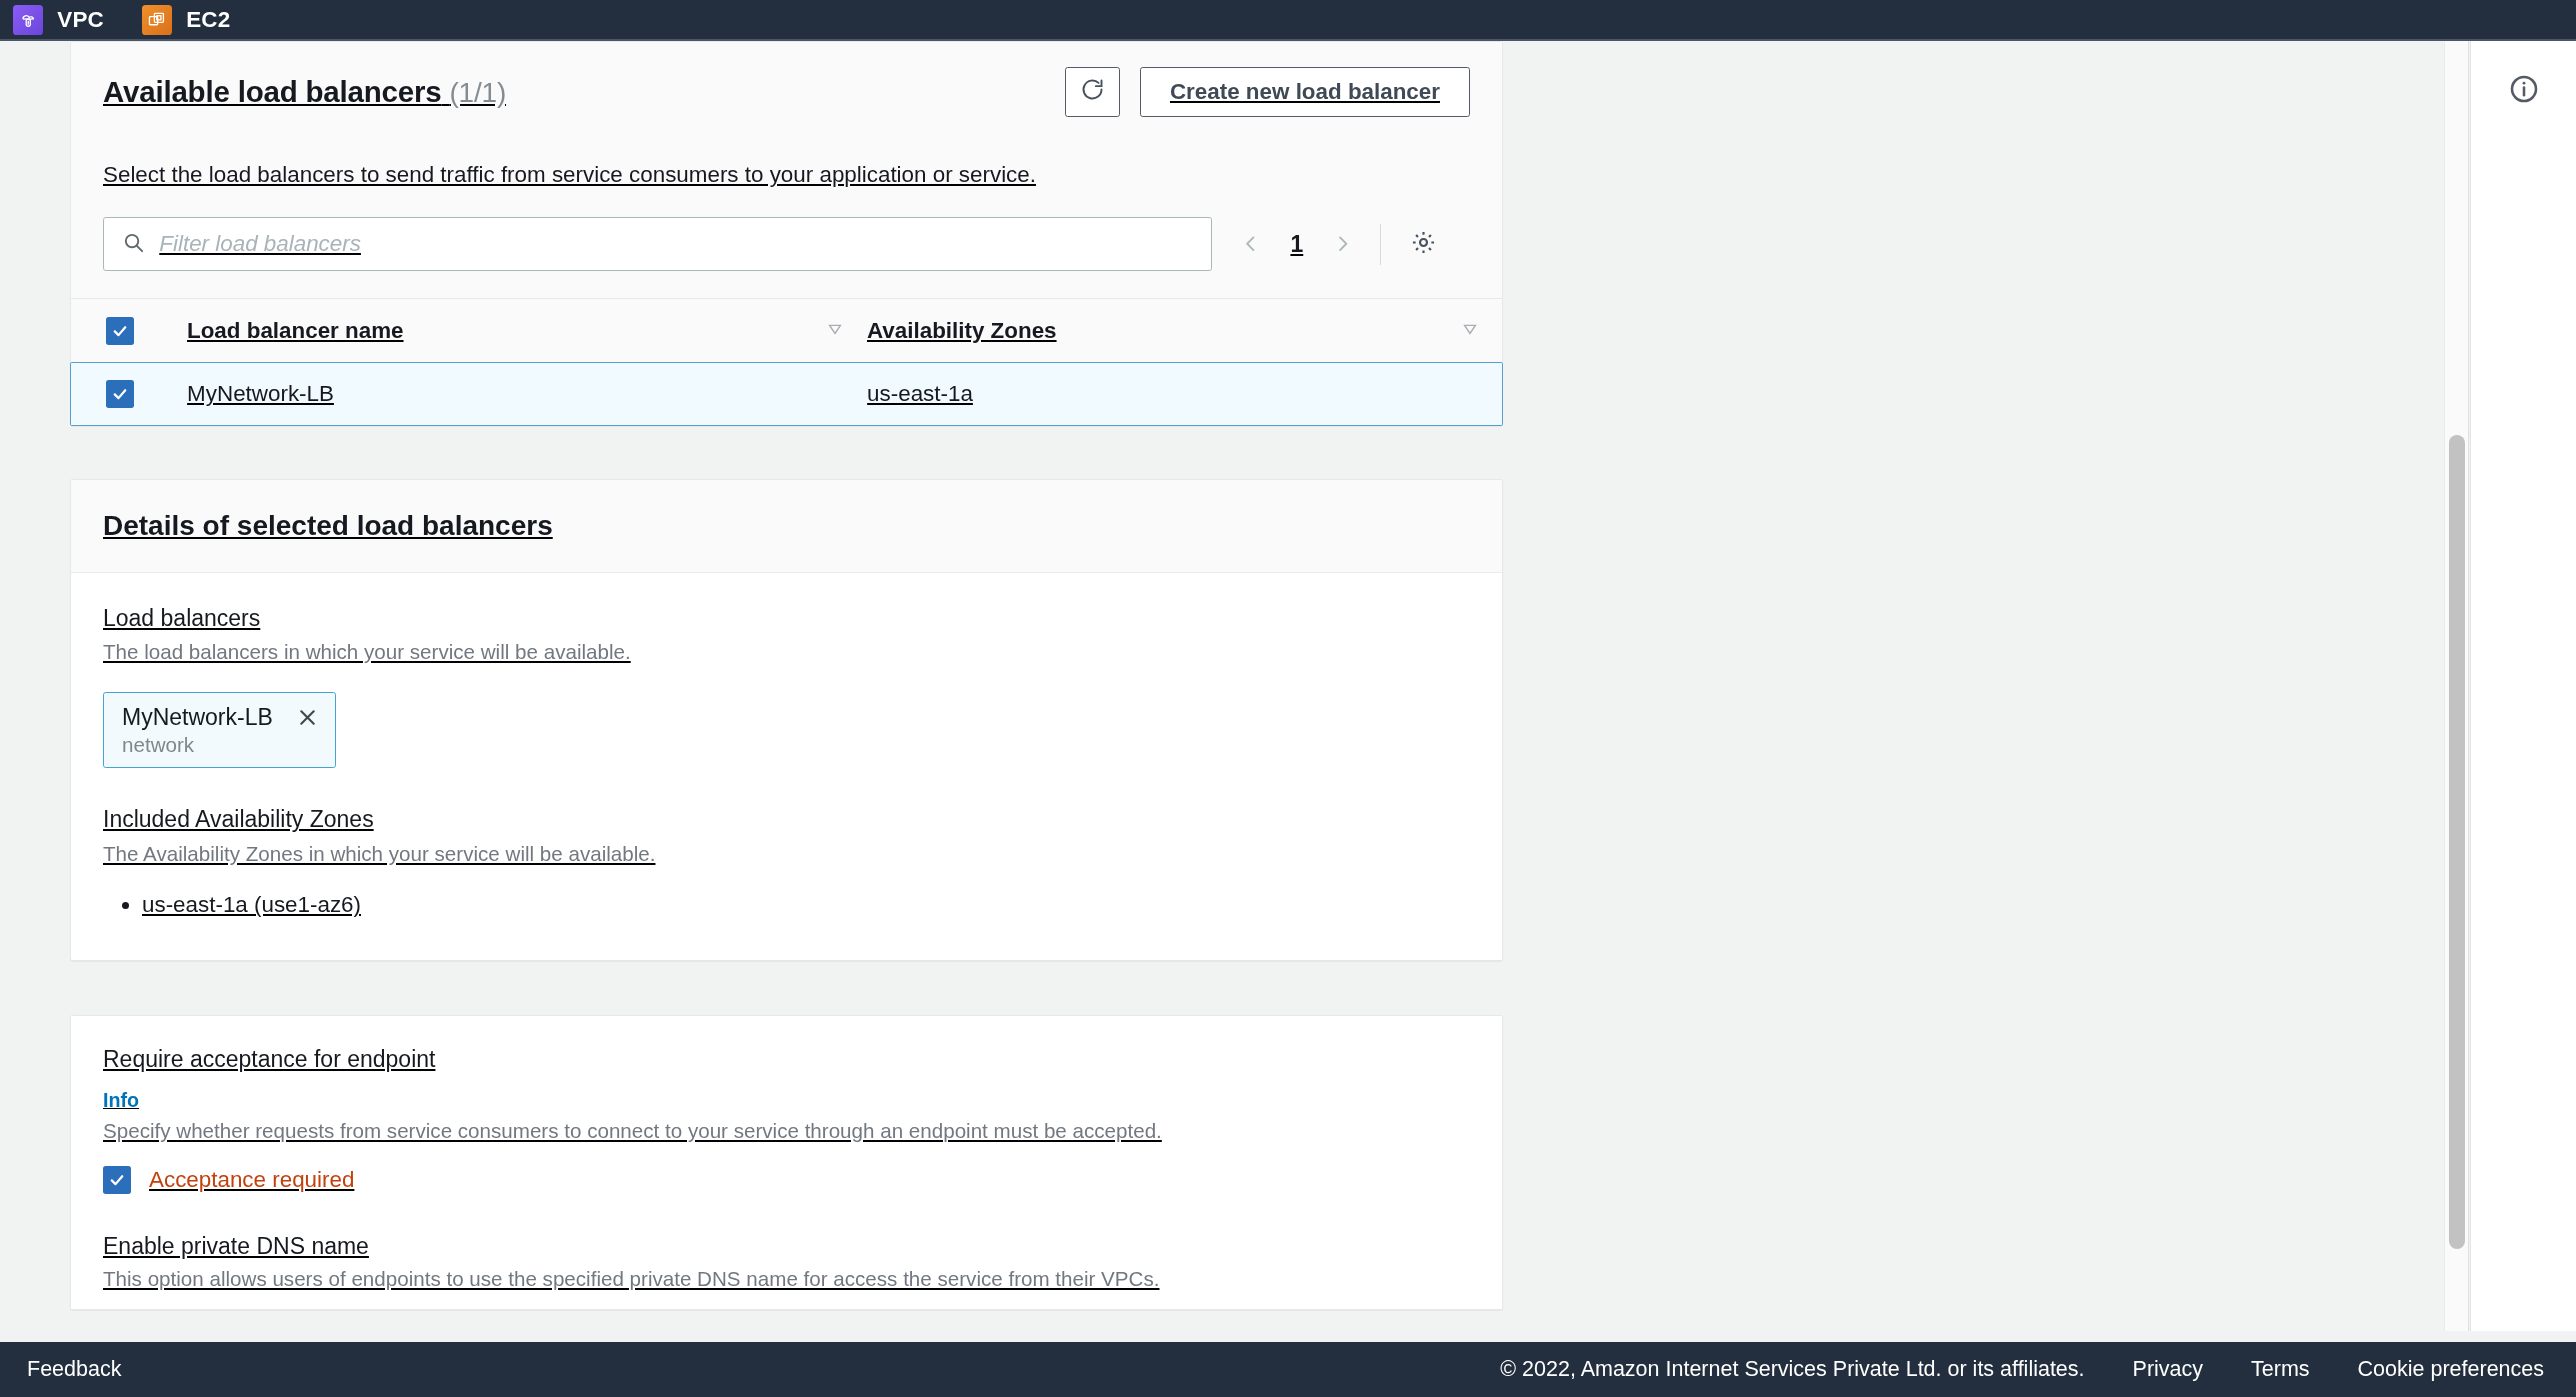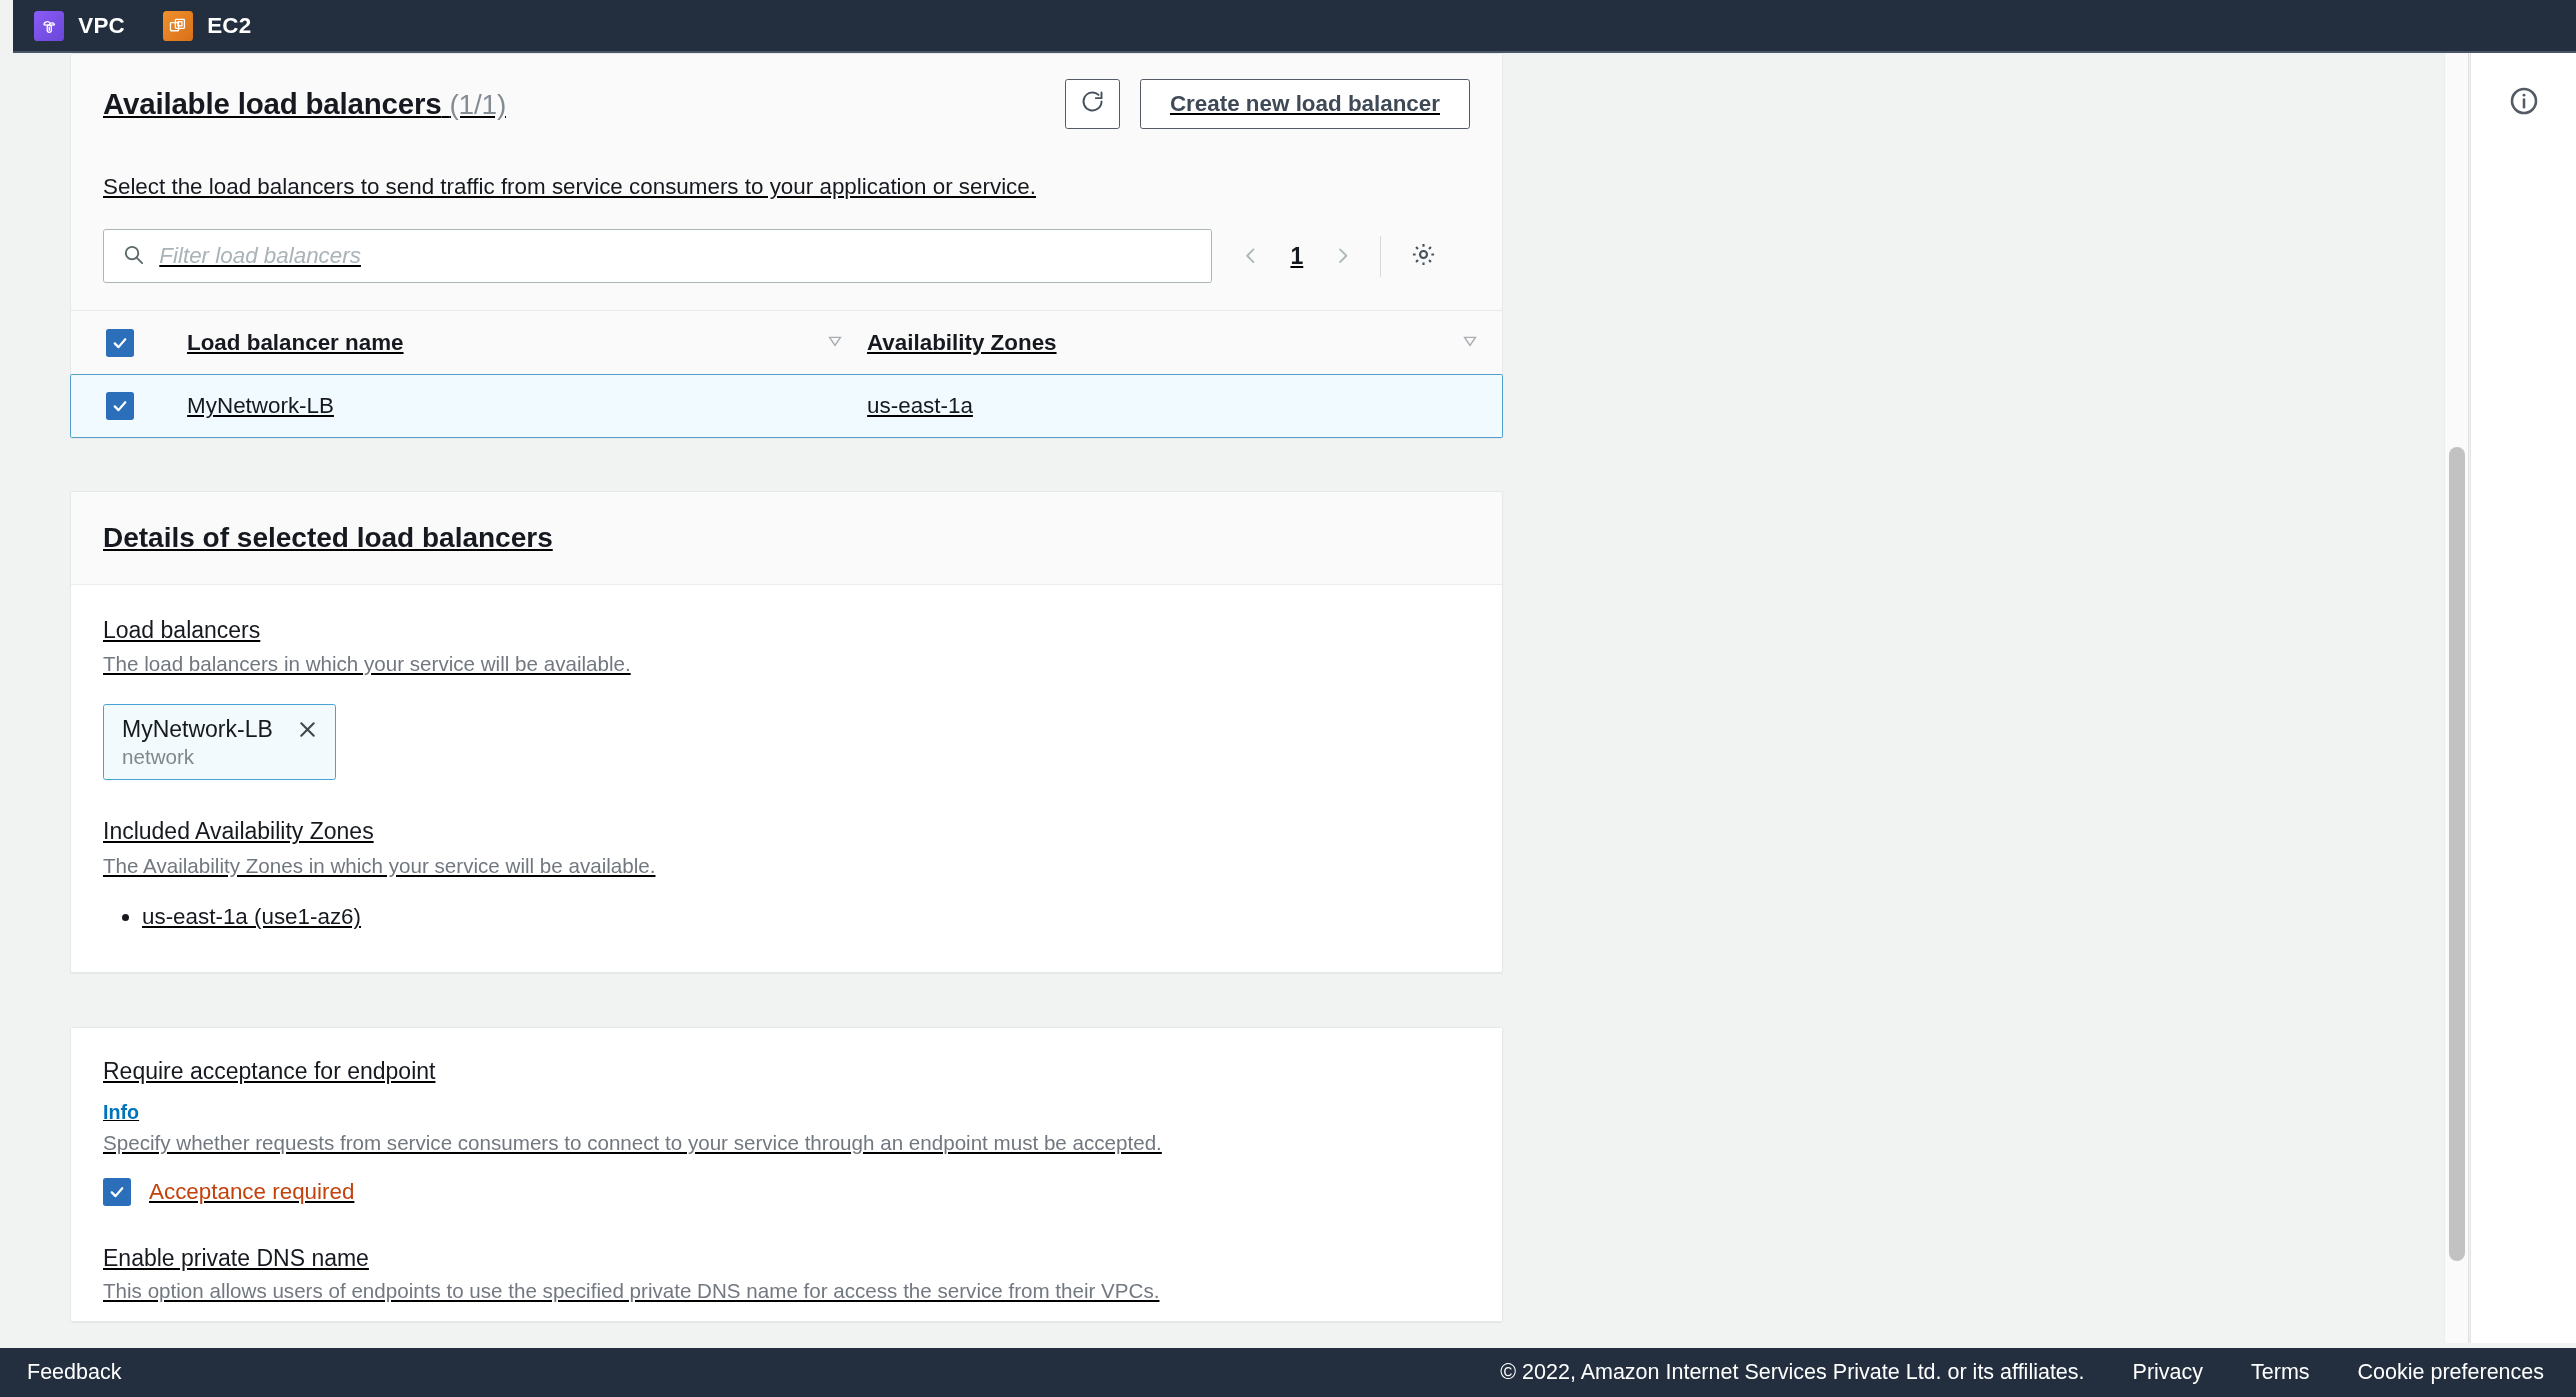--- a/index.html
+++ b/index.html
@@ -8,28 +8,27 @@
     width: 2576px;
     height: 1397px;
     background: #f1f3f3;
     font-family: "Liberation Sans", sans-serif;
     overflow: hidden;
     position: relative;
   }
 
   
   .topnav {
-    height: 53px;
+    height: 41px;
     background: #232f3e;
     display: flex;
     align-items: center;
-    padding-left: 21px;
+    padding-left: 13px;
     gap: 38px;
     border-bottom: 2.7px solid #4a5568;
-    margin-left: 13px;
   }
   .nav-tab {
     display: flex;
     align-items: center;
     gap: 14.3px;
     cursor: pointer;
   }
   .nav-icon {
     width: 30px; height: 30px;
     border-radius: 3.6px;
@@ -348,21 +347,21 @@
     background: #c2c2c2;
     border-radius: 8px;
     cursor: pointer;
   }
 
   
   .footer {
     position: absolute;
     bottom: 0; left: 0;
     width: 2576px;
-    height: 49px;
+    height: 55px;
     background: #232f3e;
     display: flex;
     align-items: center;
     color: #ffffff;
     font-size: 21.5px;
   }
   .footer-left { padding-left: 27px; cursor: pointer; }
   .footer-right {
     margin-left: auto;
     display: flex;

